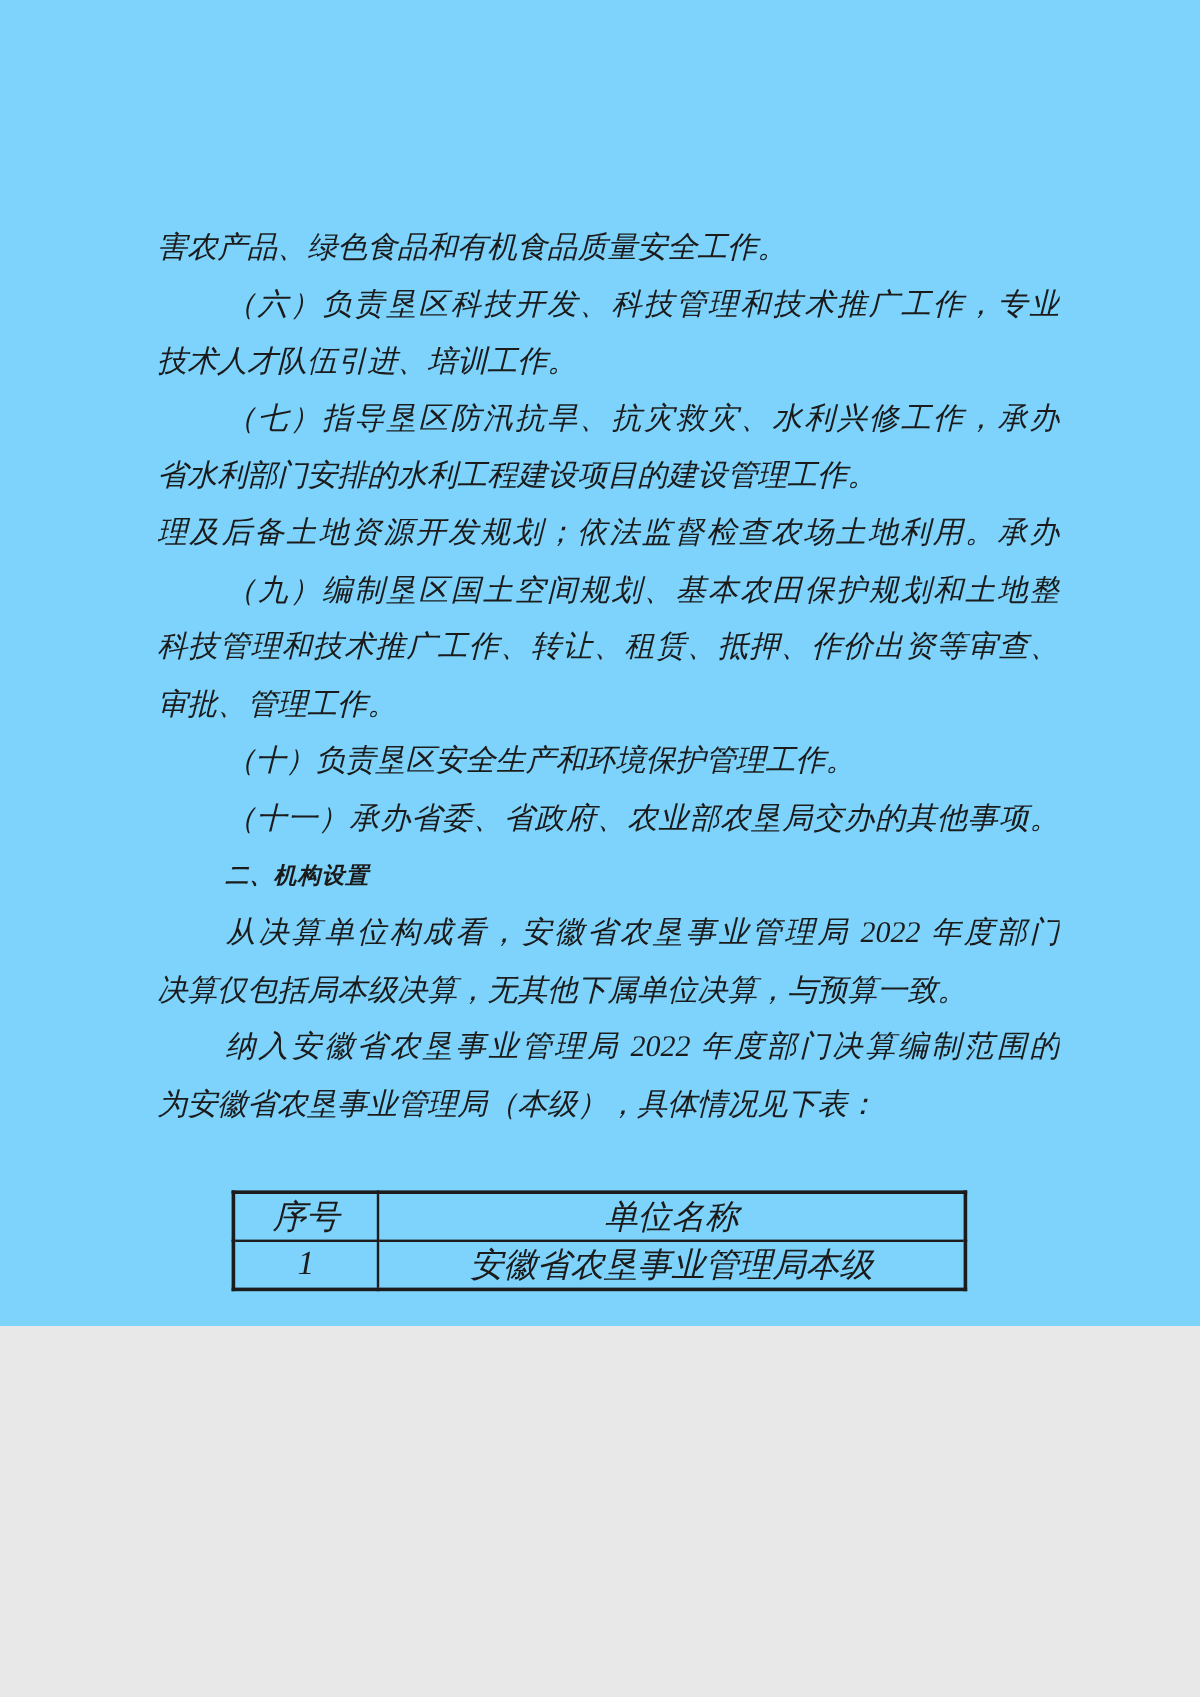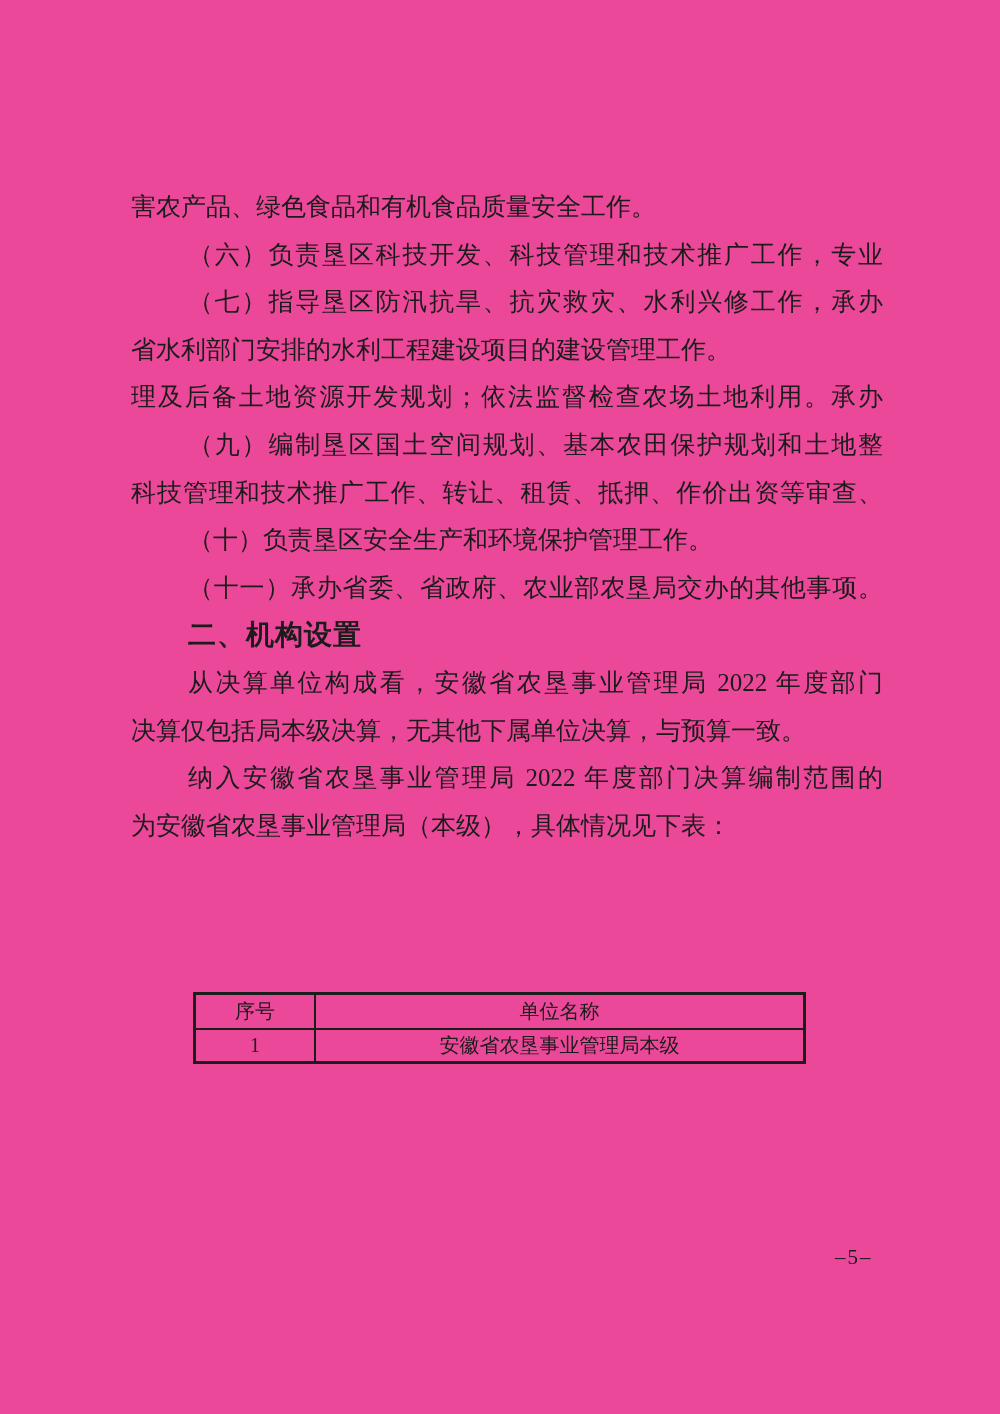--- a/index.html
+++ b/index.html
@@ -1,24 +1,25 @@
 <!DOCTYPE html>
 <html><head>
 <meta charset="utf-8">
 <style>
   html, body { margin: 0; padding: 0; background: #e8e8e8; }
   .page {
     position: relative;
     width: 1000px;
-    height: 1414px;
+    height: 1105px;
     margin: 0 auto;
-    background: #ec4899;
+    background: #7dd3fc;
     font-family: "Liberation Serif", "DejaVu Serif", serif;
     color: #1b1b1b;
     overflow: hidden;
+    font-style: italic;
   }
   .textblock {
     position: absolute;
     left: 131px;
     top: 183px;
     width: 752px;
   }
   .line {
     height: 47.6px;
     line-height: 47.6px;
@@ -29,31 +30,31 @@
   }
   .line.j {
     white-space: normal;
     text-align: justify;
     text-align-last: justify;
   }
   .line.ind { text-indent: 57px; }
   .line.h {
     font-family: "Liberation Sans", "DejaVu Sans", sans-serif;
     font-weight: 700;
-    font-size: 28px;
+    font-size: 19px;
     letter-spacing: 1px;
   }
   .unit-table {
     position: absolute;
     left: 193px;
     top: 992px;
     width: 613px;
     border-collapse: collapse;
     table-layout: fixed;
-    font-size: 20px;
+    font-size: 28px;
   }
   .unit-table td {
     border: 2px solid #1c1c1c;
     text-align: center;
     vertical-align: middle;
     padding: 0;
   }
   .unit-table { border: 3px solid #1c1c1c; }
   .unit-table .col-seq { width: 118px; }
   .unit-table tr.hdr td { height: 33px; }
@@ -68,25 +69,27 @@
   }
 </style>
 </head>
 <body>
 
 <div class="page">
 
   <div class="textblock">
     <div class="line e">害农产品、绿色食品和有机食品质量安全工作。</div>
     <div class="line j ind">（六）负责垦区科技开发、科技管理和技术推广工作，专业</div>
+    <div class="line e">技术人才队伍引进、培训工作。</div>
     <div class="line j ind">（七）指导垦区防汛抗旱、抗灾救灾、水利兴修工作，承办</div>
     <div class="line e">省水利部门安排的水利工程建设项目的建设管理工作。</div>
     <div class="line j">理及后备土地资源开发规划；依法监督检查农场土地利用。承办</div>
     <div class="line j ind">（九）编制垦区国土空间规划、基本农田保护规划和土地整</div>
     <div class="line j">科技管理和技术推广工作、转让、租赁、抵押、作价出资等审查、</div>
+    <div class="line e">审批、管理工作。</div>
     <div class="line e ind">（十）负责垦区安全生产和环境保护管理工作。</div>
     <div class="line j ind">（十一）承办省委、省政府、农业部农垦局交办的其他事项。</div>
 
     <div class="line h ind">二、机构设置</div>
 
     <div class="line j ind">从决算单位构成看，安徽省农垦事业管理局 2022 年度部门</div>
     <div class="line e">决算仅包括局本级决算，无其他下属单位决算，与预算一致。</div>
     <div class="line j ind">纳入安徽省农垦事业管理局 2022 年度部门决算编制范围的</div>
     <div class="line e">为安徽省农垦事业管理局（本级），具体情况见下表：</div>
   </div>

